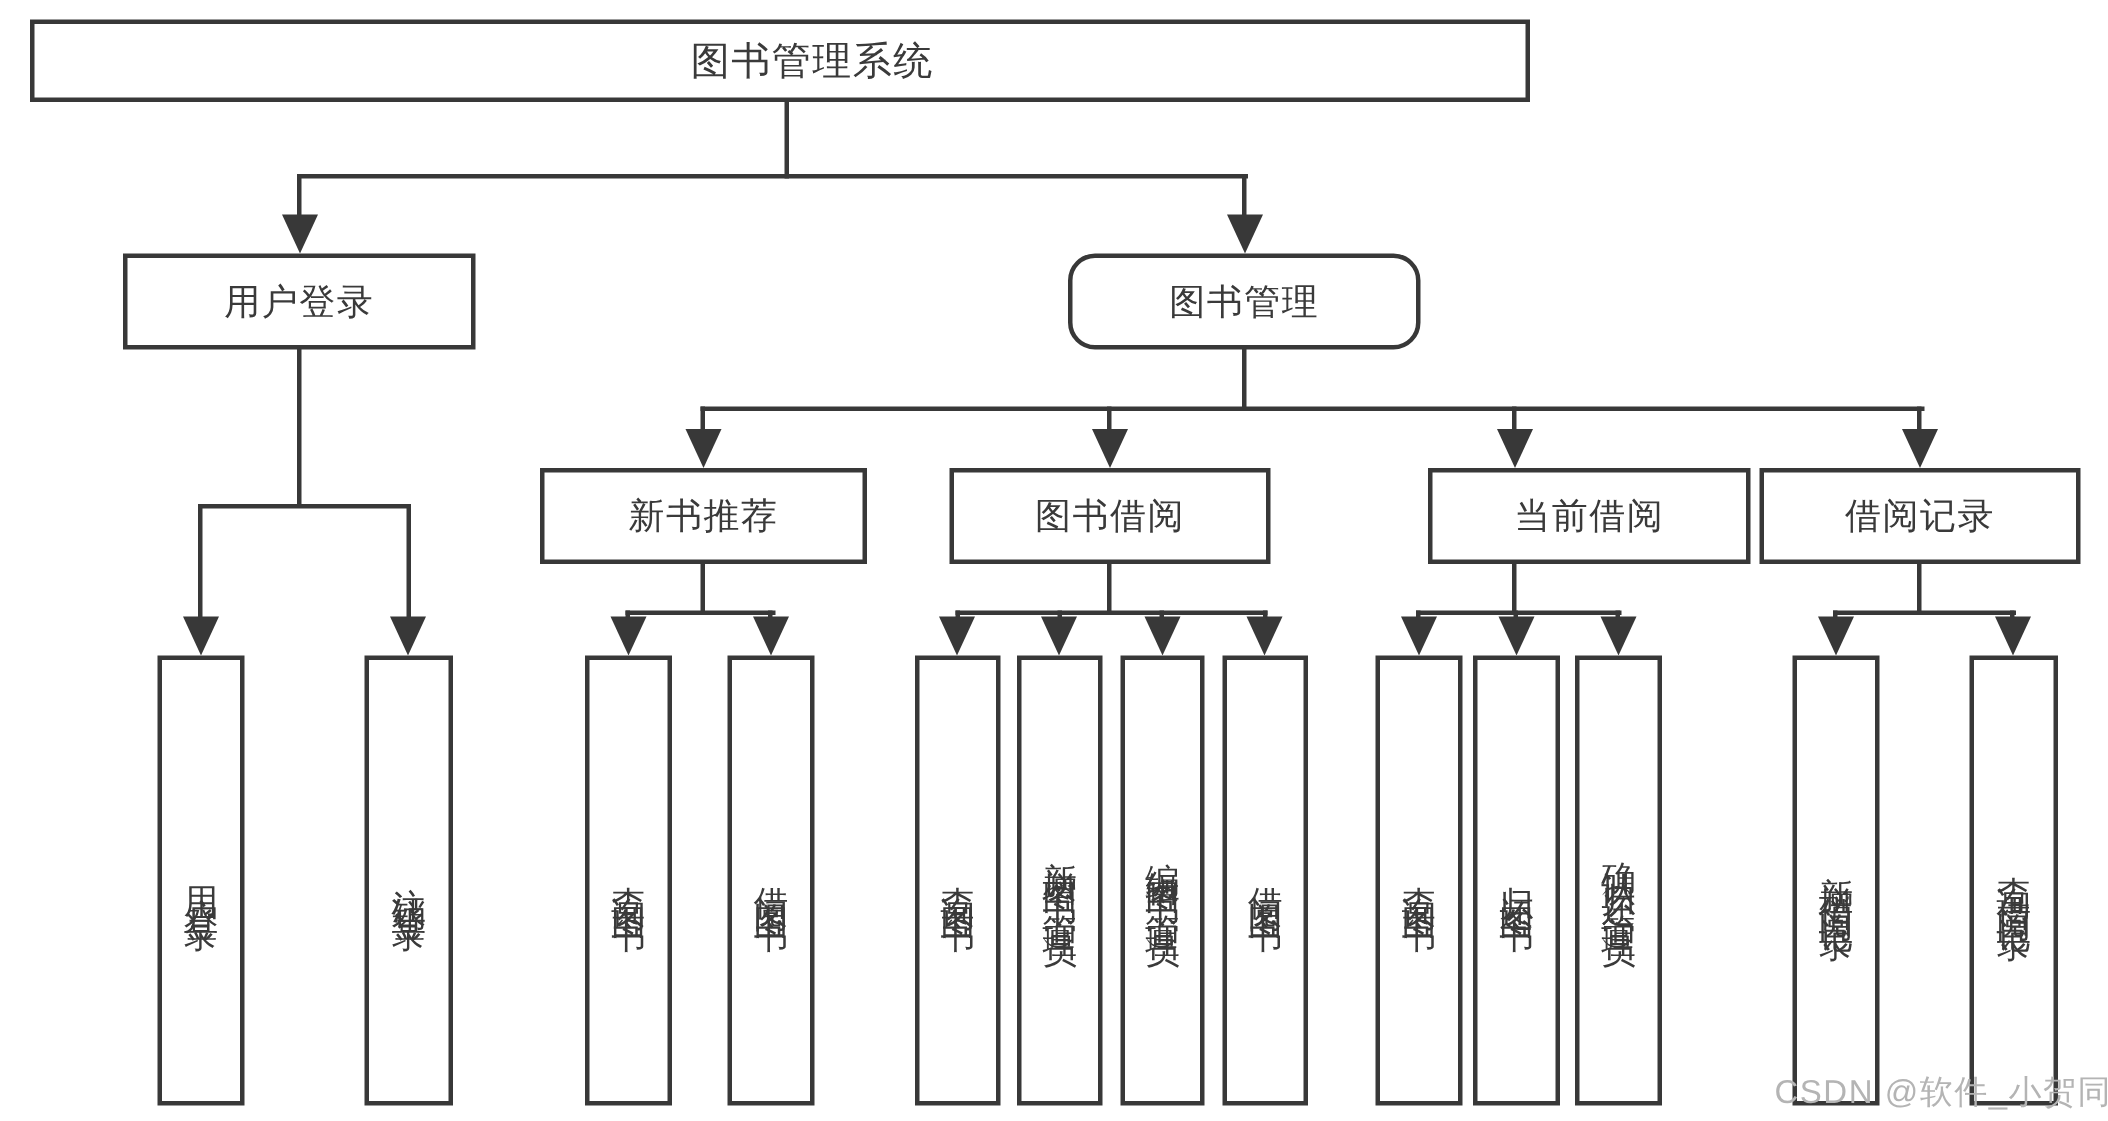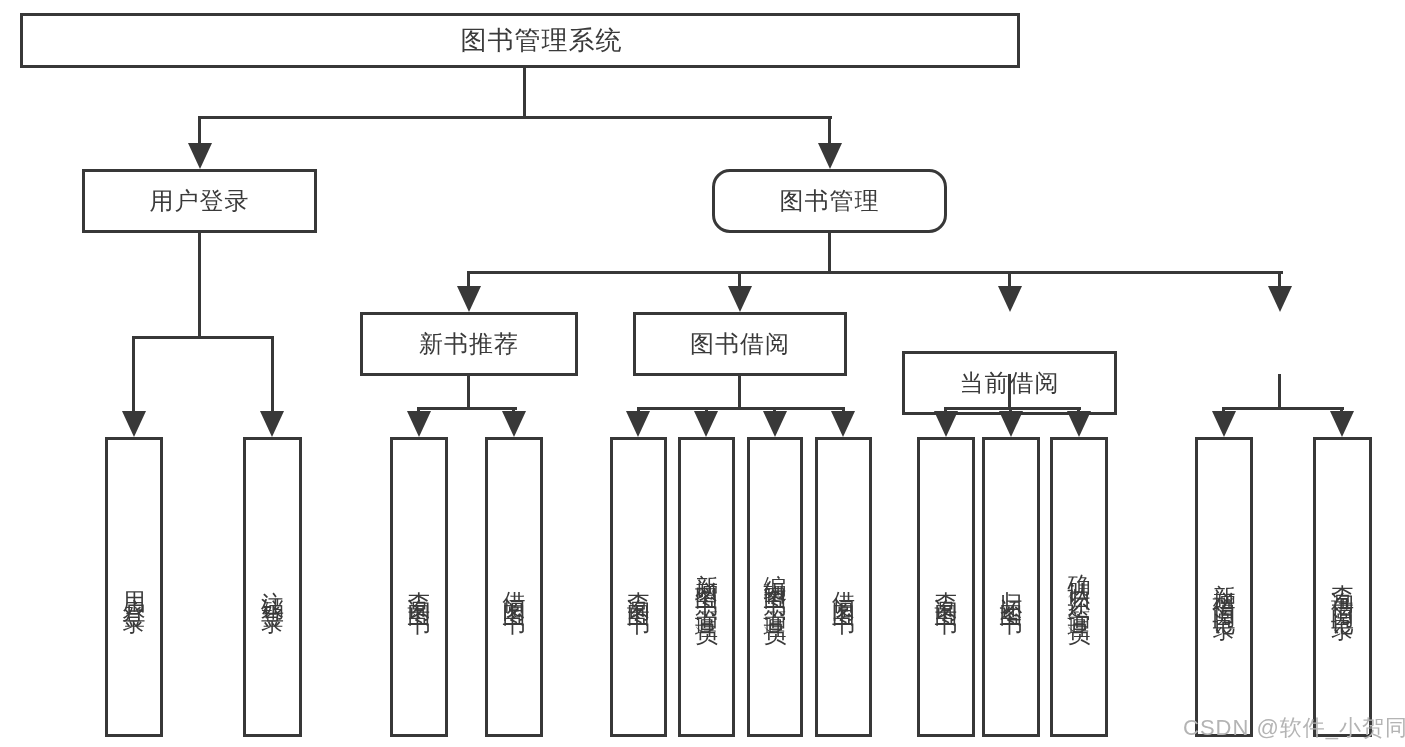--- a/index.html
+++ b/index.html
@@ -90,22 +90,25 @@
   <div class="arw" style="left:728px; top:286px;"></div>
   <div class="arw" style="left:998px; top:286px;"></div>
   <div class="arw" style="left:1268px; top:286px;"></div>
 
   <div class="box" style="left:360px; top:312px; width:218px; height:64px;">
     <span>新书推荐</span>
   </div>
   <div class="box" style="left:633px; top:312px; width:214px; height:64px;">
     <span>图书借阅</span>
   </div>
-  <div class="box" style="left:902px; top:312px; width:215px; height:64px;margin-top:39px;">
+  <div class="box" style="left:952px; top:312px; width:215px; height:64px;">
     <span>当前借阅</span>
+  </div>
+  <div class="box" style="left:1173px; top:312px; width:214px; height:64px;">
+    <span>借阅记录</span>
   </div>
 
   <div class="ln" style="left:467px; top:374px; width:3px; height:36px;"></div>
   <div class="ln" style="left:417px; top:407px; width:100px; height:3px;"></div>
   <div class="ln" style="left:417px; top:407px; width:3px; height:10px;"></div>
   <div class="ln" style="left:512px; top:407px; width:3px; height:10px;"></div>
   <div class="arw" style="left:407px; top:411px;"></div>
   <div class="arw" style="left:502px; top:411px;"></div>
 
   <div class="ln" style="left:738px; top:374px; width:3px; height:36px;"></div>

